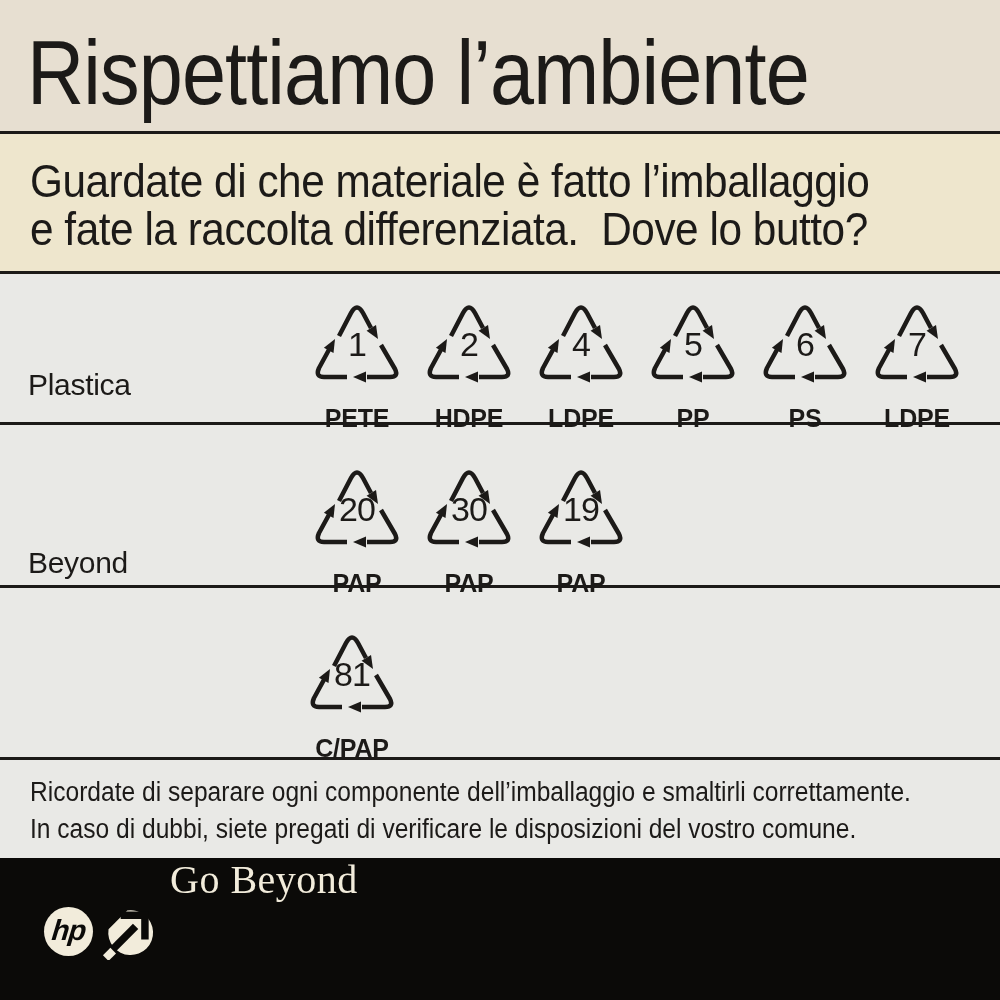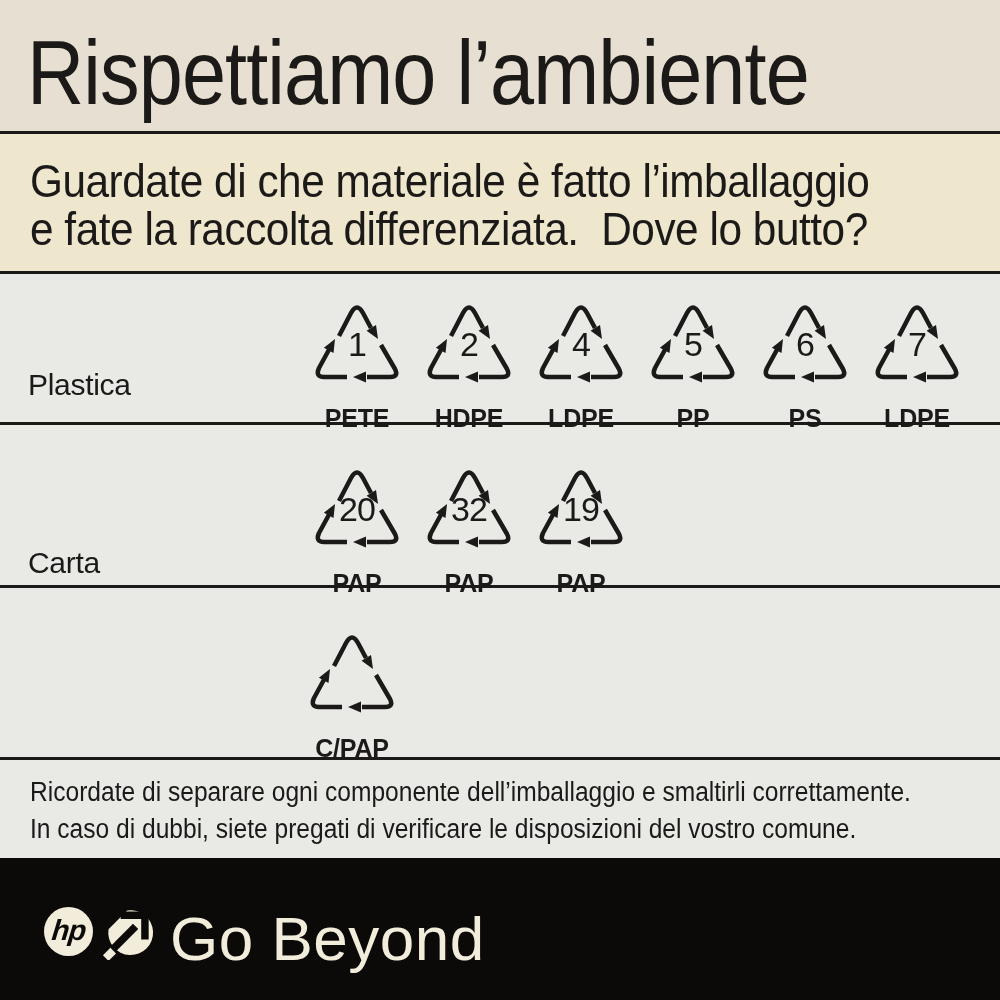--- a/index.html
+++ b/index.html
@@ -37,21 +37,21 @@
   .sym{width:100px;display:flex;flex-direction:column;align-items:center;}
   .tri-wrap{position:relative;width:100px;height:86px;}
   .tri-wrap svg{position:absolute;left:0;top:0;width:100px;height:86px;overflow:visible;}
   .num{position:absolute;left:0;top:13px;width:100%;height:66px;display:flex;align-items:center;justify-content:center;font-size:34px;letter-spacing:-1px;color:var(--ink,#1c1a18);}
   .code{margin-top:20px;font-size:25px;font-weight:700;letter-spacing:-.2px;white-space:pre;}
 
   
   #hp-logo{position:absolute;left:44px;top:907px;width:49px;height:49px;border-radius:50%;background:var(--cream_text,#f2ecdb);display:flex;align-items:center;justify-content:center;}
   #hp-logo span{font-size:29px;font-weight:700;font-style:italic;color:var(--black,#0b0a08);transform:skewX(-6deg) translateY(-1px);letter-spacing:-1px;}
   #gb-arrow{position:absolute;left:102px;top:904px;width:56px;height:56px;}
-  #tagline{position:absolute;left:170px;top:903px;font-size:62px;font-weight:400;letter-spacing:.5px;color:var(--cream_text,#f2ecdb);white-space:pre;}
+  #tagline{position:absolute;left:170px;top:856px;font-size:40px;font-weight:400;letter-spacing:.5px;color:var(--cream_text,#f2ecdb);white-space:pre;font-family:Liberation Serif, serif;}
 </style>
 </head>
 <body>
 
 <div id="stage">
 
   <svg width="0" height="0" style="position:absolute">
     <defs>
       <g id="tri" stroke="#1c1a18" stroke-width="4.5" fill="none" stroke-linejoin="round">
         <path d="M 32,38 L 44,15 Q 50,4 56,15 L 64,30"></path>
@@ -72,21 +72,21 @@
   <div class="sec" id="row-carta"></div>
   <div class="sec" id="row-indiff"></div>
   <div class="sec" id="sec-note"></div>
   <div class="sec" id="sec-footer"></div>
 
   <div id="title">Rispettiamo l’ambiente</div>
   <div class="intro-line" id="intro-1">Guardate di che materiale è fatto l’imballaggio</div>
   <div class="intro-line" id="intro-2">e fate la raccolta differenziata.  Dove lo butto?</div>
 
   <div class="row-label" id="lbl-plastica">Plastica</div>
-  <div class="row-label" id="lbl-carta">Carta</div>
+  <div class="row-label" id="lbl-carta">Beyond</div>
 
   <div class="symrow" id="syms-plastica">
     <div class="sym">
       <div class="tri-wrap">
           <svg viewBox="0 0 100 86">
             <use href="#tri"></use>
           </svg>
       <span class="num">1</span>
         </div>
       <span class="code">PETE</span>
@@ -146,41 +146,42 @@
           </svg>
       <span class="num">20</span>
         </div>
       <span class="code">PAP</span>
     </div>
     <div class="sym">
       <div class="tri-wrap">
           <svg viewBox="0 0 100 86">
             <use href="#tri"></use>
           </svg>
-      <span class="num">32</span>
+      <span class="num">30</span>
         </div>
       <span class="code">PAP</span>
     </div>
     <div class="sym">
       <div class="tri-wrap">
           <svg viewBox="0 0 100 86">
             <use href="#tri"></use>
           </svg>
       <span class="num">19</span>
         </div>
       <span class="code">PAP</span>
     </div>
   </div>
 
   <div class="symrow" id="syms-indiff">
     <div class="sym">
       <div class="tri-wrap">
           <svg viewBox="0 0 100 86">
             <use href="#tri"></use>
           </svg>
+      <span class="num">81</span>
         </div>
       <span class="code">C/PAP</span>
     </div>
   </div>
 
   <div class="note-line" id="note-1">Ricordate di separare ogni componente dell’imballaggio e smaltirli correttamente.</div>
   <div class="note-line" id="note-2">In caso di dubbi, siete pregati di verificare le disposizioni del vostro comune.</div>
 
   <div id="hp-logo">
     <span>hp</span>

